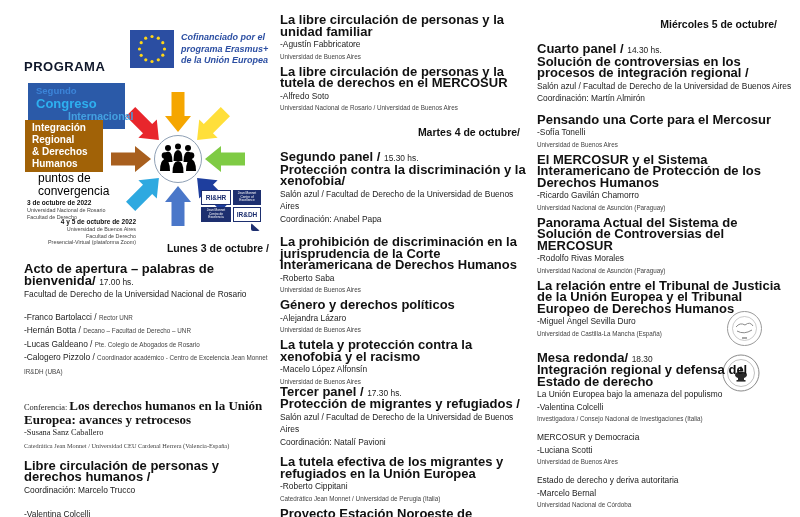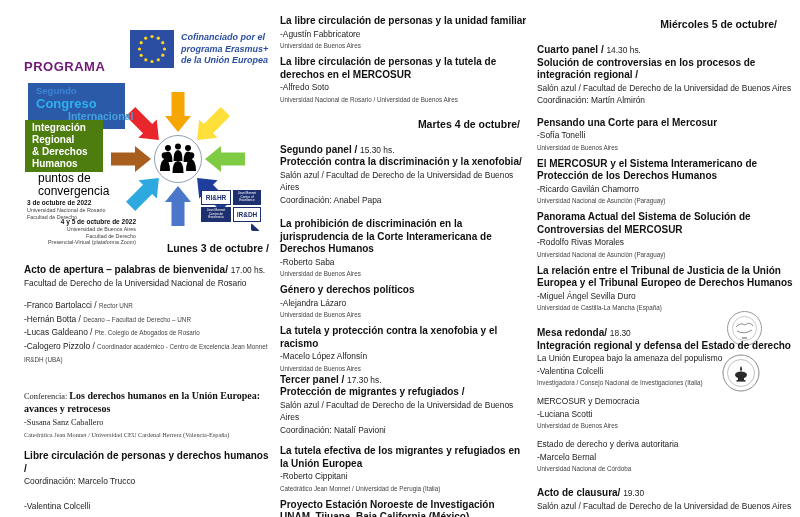--- a/index.html
+++ b/index.html
@@ -2,21 +2,21 @@
 <html><head>
 <meta charset="utf-8">
 <style>
   html,body{margin:0;padding:0;}
   body{
     width:800px;height:517px;position:relative;background:#ffffff;
     font-family:"Liberation Sans","DejaVu Sans",sans-serif;color:#222;
     overflow:hidden;
   }
   
-  .programa{position:absolute;left:24px;top:59px;font-size:13px;font-weight:bold;color:#701a75;letter-spacing:.5px;}
+  .programa{position:absolute;left:24px;top:59px;font-size:13px;font-weight:bold;color:#0f172a;letter-spacing:.5px;}
   .eu-block{position:absolute;left:130px;top:30px;display:flex;gap:7px;align-items:flex-start;}
   .eu-text{font-size:9px;line-height:11.5px;font-weight:bold;padding-top:2px;}
   .congress-box{position:absolute;left:28px;top:83px;width:97px;height:46px;z-index:1;
     padding:3px 0 0 8px;box-sizing:border-box;}
   .congress-box div{font-weight:bold;line-height:1.12;}
   .cb-l0{font-size:9.5px;}
   .cb-l1{font-size:13px;}
   .cb-l2{font-size:10.5px;}
   .integration-box{position:absolute;left:25px;top:120px;width:78px;height:52px;z-index:2;
     padding:2px 0 0 7px;box-sizing:border-box;}
@@ -38,21 +38,21 @@
   
   .col{position:absolute;}
   .col-left{left:24px;top:242px;width:245px;}
   .col-mid{left:280px;top:14px;width:250px;}
   .col-right{left:537px;top:18px;width:256px;}
   .day{font-size:10.5px;font-weight:bold;color:#111;text-align:right;line-height:13px;}
   .col-mid .day{padding-right:10px;}
   .col-right .day{padding-right:16px;}
   .ln{line-height:10.5px;}
   .ln.small-line{line-height:8px;}
-  .sg-b{font-weight:bold;font-size:10px;color:#111;}
+  .sg-b{font-weight:bold;font-size:13px;color:#111;}
   .sg-n{font-size:8.4px;color:#222;}
   .sg-s{font-size:6.3px;color:#444;}
 </style>
 </head>
 <body>
 
 <div class="programa">PROGRAMA</div>
 
 <div class="eu-block">
   <svg width="44" height="38" viewBox="0 0 44 38">
@@ -106,21 +106,21 @@
       <path d="M64.5,89 Q64.5,77 70,77 Q75.5,77 75.5,89 Z"></path>
   </g>
 </svg>
 
 <div class="congress-box" style="background: rgb(43, 90, 168);">
   <div class="cb-l0" style="color: rgb(60, 132, 216);">Segundo</div>
   <div class="cb-l1" style="color: rgb(46, 176, 240);">Congreso</div>
   <div class="cb-l2" style="color: rgb(68, 160, 224); padding-left: 32px;">Internacional</div>
 </div>
 
-<div class="integration-box" style="background: #4d7c0f;">
+<div class="integration-box" style="background: #a16207;">
   <div>Integración</div>
   <div>Regional</div>
   <div>&amp; Derechos</div>
   <div>Humanos</div>
 </div>
 
 <div class="tagline">
   <div>puntos de</div>
   <div>convergencia</div>
 </div>

